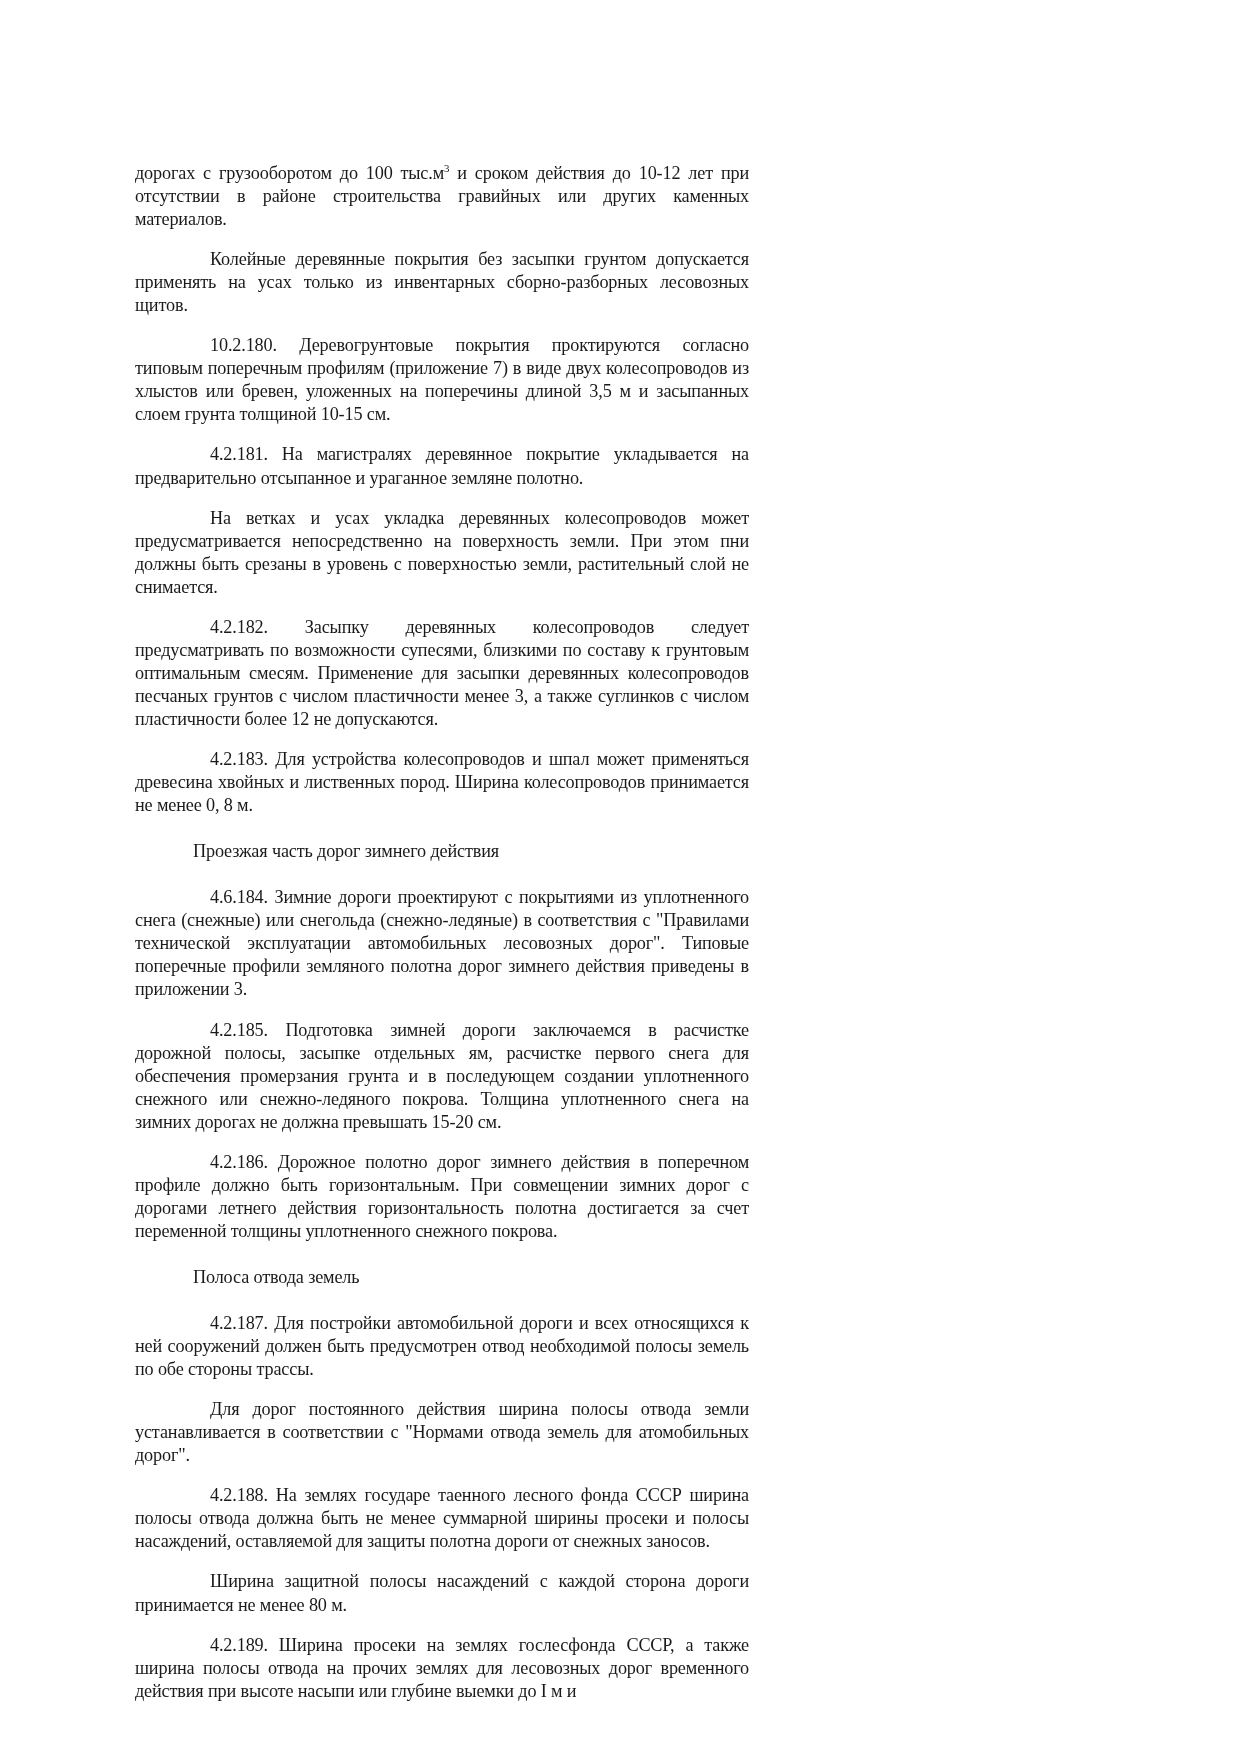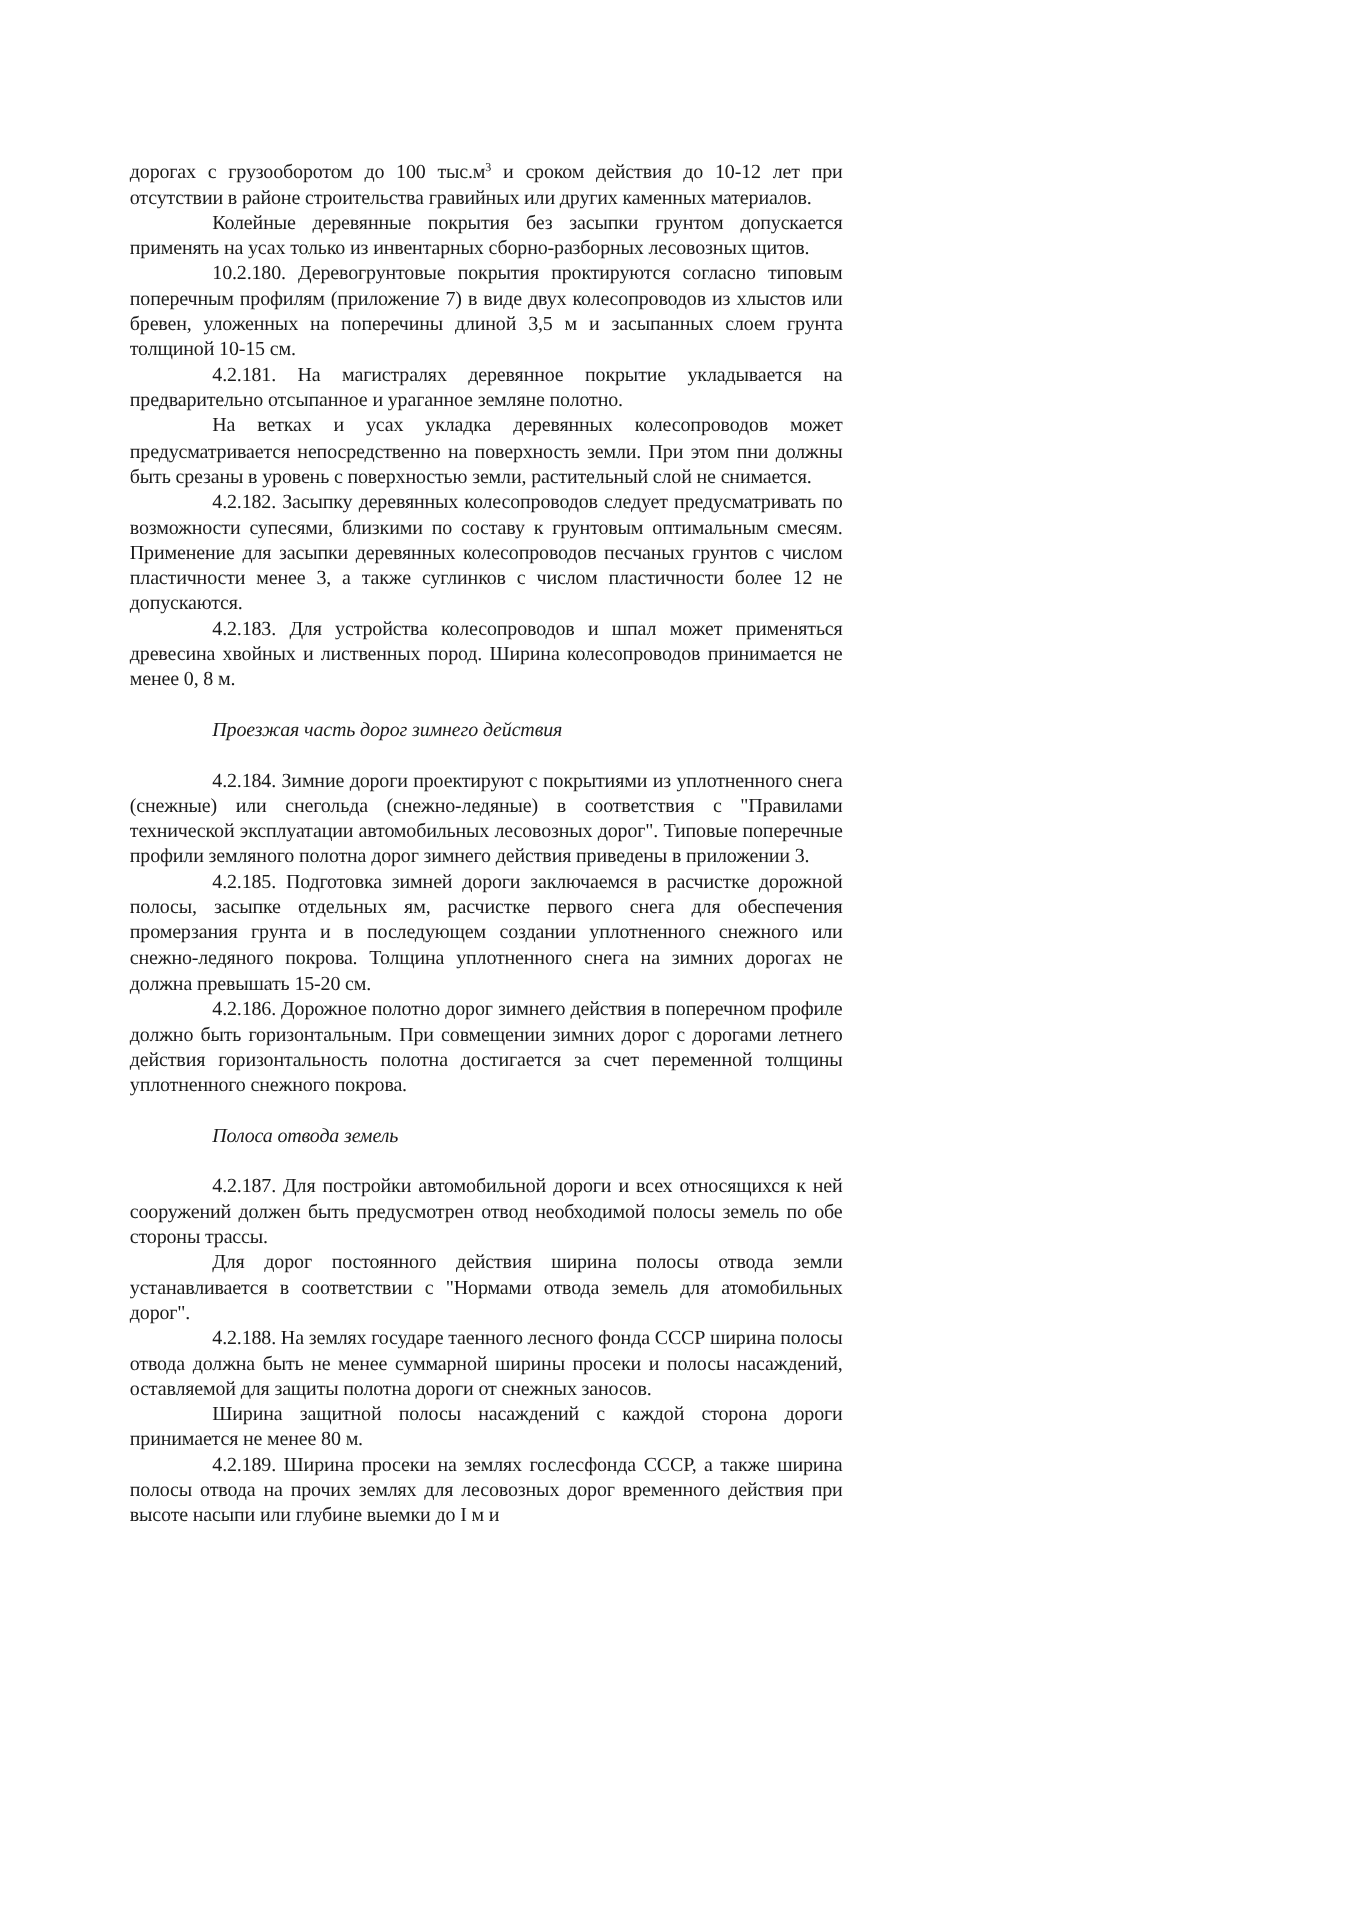--- a/index.html
+++ b/index.html
@@ -18,33 +18,32 @@
     left: 118px;
     top: 145px;
     width: 648px;
     font-family: "Liberation Serif", "DejaVu Serif", serif;
     font-size: 18.2px;
     line-height: 23.05px;
     color: #1a1a1a;
     letter-spacing: -0.15px;
   }
   .p {
-    margin: 0;
+    margin: 17px;
     text-align: justify;
     text-indent: 75px;
     hyphens: none;
   }
   .p.noindent {
     text-indent: 0;
   }
   .heading {
     margin: 23.05px 0 23.05px 0;
     text-indent: 75px;
     text-align: left;
-    font-style: italic;
   }
   sup {
     font-size: 60%;
     line-height: 0;
     vertical-align: 0.6em;
   }
 </style>
 </head>
 <body>
 
@@ -54,21 +53,21 @@
 
   <p class="p">Колейные деревянные покрытия без засыпки грунтом допускается применять на усах только из инвентарных сборно-разборных лесовозных щитов.</p>
   <p class="p">10.2.180. Деревогрунтовые покрытия проктируются согласно типовым поперечным профилям (приложение 7) в виде двух колесопроводов из хлыстов или бревен, уложенных на поперечины длиной 3,5 м и засыпанных слоем грунта толщиной 10-15 см.</p>
   <p class="p">4.2.181. На магистралях деревянное покрытие укладывается на предварительно отсыпанное и ураганное земляне полотно.</p>
   <p class="p">На ветках и усах укладка деревянных колесопроводов может предусматривается непосредственно на поверхность земли. При этом пни должны быть срезаны в уровень с поверхностью земли, растительный слой не снимается.</p>
   <p class="p">4.2.182. Засыпку деревянных колесопроводов следует предусматривать по возможности супесями, близкими по составу к грунтовым оптимальным смесям. Применение для засыпки деревянных колесопроводов песчаных грунтов с числом пластичности менее 3, а также суглинков с числом пластичности более 12 не допускаются.</p>
   <p class="p">4.2.183. Для устройства колесопроводов и шпал может применяться древесина хвойных и лиственных пород. Ширина колесопроводов принимается не менее 0, 8 м.</p>
 
   <p class="heading">Проезжая часть дорог зимнего действия</p>
 
-  <p class="p">4.2.184. Зимние дороги проектируют с покрытиями из уплотненного снега (снежные) или снегольда (снежно-ледяные) в соответствия с "Правилами технической эксплуатации автомобильных лесовозных дорог". Типовые поперечные профили земляного полотна дорог зимнего действия приведены в приложении 3.</p>
+  <p class="p">4.6.184. Зимние дороги проектируют с покрытиями из уплотненного снега (снежные) или снегольда (снежно-ледяные) в соответствия с "Правилами технической эксплуатации автомобильных лесовозных дорог". Типовые поперечные профили земляного полотна дорог зимнего действия приведены в приложении 3.</p>
   <p class="p">4.2.185. Подготовка зимней дороги заключаемся в расчистке дорожной полосы, засыпке отдельных ям, расчистке первого снега для обеспечения промерзания грунта и в последующем создании уплотненного снежного или снежно-ледяного покрова. Толщина уплотненного снега на зимних дорогах не должна превышать 15-20 см.</p>
   <p class="p">4.2.186. Дорожное полотно дорог зимнего действия в поперечном профиле должно быть горизонтальным. При совмещении зимних дорог с дорогами летнего действия горизонтальность полотна достигается за счет переменной толщины уплотненного снежного покрова.</p>
 
   <p class="heading">Полоса отвода земель</p>
 
   <p class="p">4.2.187. Для постройки автомобильной дороги и всех относящихся к ней сооружений должен быть предусмотрен отвод необходимой полосы земель по обе стороны трассы.</p>
   <p class="p">Для дорог постоянного действия ширина полосы отвода земли устанавливается в соответствии с "Нормами отвода земель для атомобильных дорог".</p>
   <p class="p">4.2.188. На землях государе таенного лесного фонда СССР ширина полосы отвода должна быть не менее суммарной ширины просеки и полосы насаждений, оставляемой для защиты полотна дороги от снежных заносов.</p>
   <p class="p">Ширина защитной полосы насаждений с каждой сторона дороги принимается не менее 80 м.</p>
   <p class="p">4.2.189. Ширина просеки на землях гослесфонда СССР, а также ширина полосы отвода на прочих землях для лесовозных дорог временного действия при высоте насыпи или глубине выемки до I м и</p>

